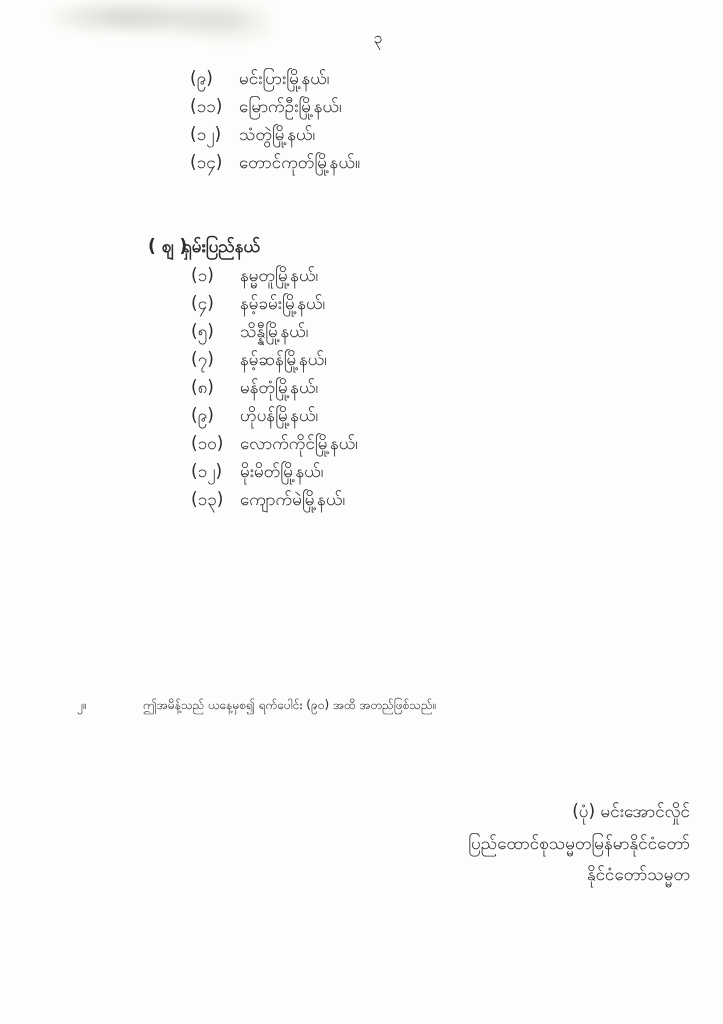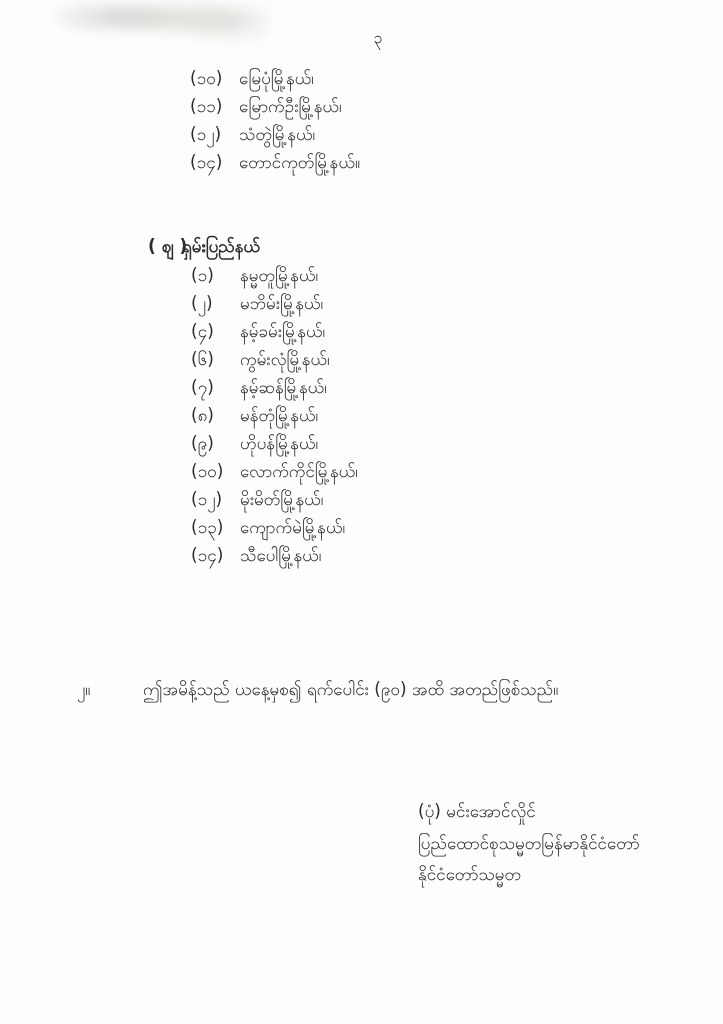--- a/index.html
+++ b/index.html
@@ -32,61 +32,59 @@
   .list1{left:190px;top:64px;}
   .list2{left:191px;top:261px;}
   .row{height:28px;line-height:28px;font-size:17px;white-space:nowrap;}
   .num{display:inline-block;width:49px;}
   .section-header{
     position:absolute;left:148px;top:233px;height:27px;line-height:27px;
     font-size:17px;font-weight:bold;white-space:nowrap;
   }
   .sec-num{display:inline-block;width:34px;font-weight:bold;}
   .para{
-    position:absolute;left:77px;top:676px;height:26px;line-height:26px;
-    font-size:17px;white-space:nowrap;
+    position:absolute;left:77px;top:692px;height:26px;line-height:26px;
+    font-size:12px;white-space:nowrap;
   }
   .para-num{display:inline-block;width:66px;}
   .signature{
     position:absolute;left:418px;top:796px;width:272px;
-    text-align:left;font-size:17px;line-height:31.5px;white-space:nowrap;
+    text-align:right;font-size:17px;line-height:31.5px;white-space:nowrap;
   }
 </style>
 </head>
 <body>
 
 <div class="page">
 
   <div class="smudge"></div>
 
   <div class="pageno">၃</div>
 
   <div id="list1" class="list list1">
-      <div class="row"><span class="num">(၁၀)</span><span>မြေပုံမြို့နယ်၊</span></div>
+      <div class="row"><span class="num">(၉)</span><span>မင်းပြားမြို့နယ်၊</span></div>
       <div class="row"><span class="num">(၁၁)</span><span>မြောက်ဦးမြို့နယ်၊</span></div>
       <div class="row"><span class="num">(၁၂)</span><span>သံတွဲမြို့နယ်၊</span></div>
       <div class="row"><span class="num">(၁၄)</span><span>တောင်ကုတ်မြို့နယ်။</span></div>
     </div>
 
   <div class="section-header">
     <span class="sec-num">( ဈ )</span><span class="sec-title">ရှမ်းပြည်နယ်</span>
   </div>
 
   <div id="list2" class="list list2">
       <div class="row"><span class="num">(၁)</span><span>နမ္မတူမြို့နယ်၊</span></div>
-      <div class="row"><span class="num">(၂)</span><span>မဘိမ်းမြို့နယ်၊</span></div>
       <div class="row"><span class="num">(၄)</span><span>နမ့်ခမ်းမြို့နယ်၊</span></div>
-      <div class="row"><span class="num">(၆)</span><span>ကွမ်းလုံမြို့နယ်၊</span></div>
+      <div class="row"><span class="num">(၅)</span><span>သိန္နီမြို့နယ်၊</span></div>
       <div class="row"><span class="num">(၇)</span><span>နမ့်ဆန်မြို့နယ်၊</span></div>
       <div class="row"><span class="num">(၈)</span><span>မန်တုံမြို့နယ်၊</span></div>
       <div class="row"><span class="num">(၉)</span><span>ဟိုပန်မြို့နယ်၊</span></div>
       <div class="row"><span class="num">(၁၀)</span><span>လောက်ကိုင်မြို့နယ်၊</span></div>
       <div class="row"><span class="num">(၁၂)</span><span>မိုးမိတ်မြို့နယ်၊</span></div>
       <div class="row"><span class="num">(၁၃)</span><span>ကျောက်မဲမြို့နယ်၊</span></div>
-      <div class="row"><span class="num">(၁၄)</span><span>သီပေါမြို့နယ်၊</span></div>
     </div>
 
   <div class="para">
     <span class="para-num">၂။</span><span class="para-text">ဤအမိန့်သည် ယနေ့မှစ၍ ရက်ပေါင်း (၉၀) အထိ အတည်ဖြစ်သည်။</span>
   </div>
 
   <div class="signature">
     <div>(ပုံ) မင်းအောင်လှိုင်</div>
     <div>ပြည်ထောင်စုသမ္မတမြန်မာနိုင်ငံတော်</div>
     <div>နိုင်ငံတော်သမ္မတ</div>

